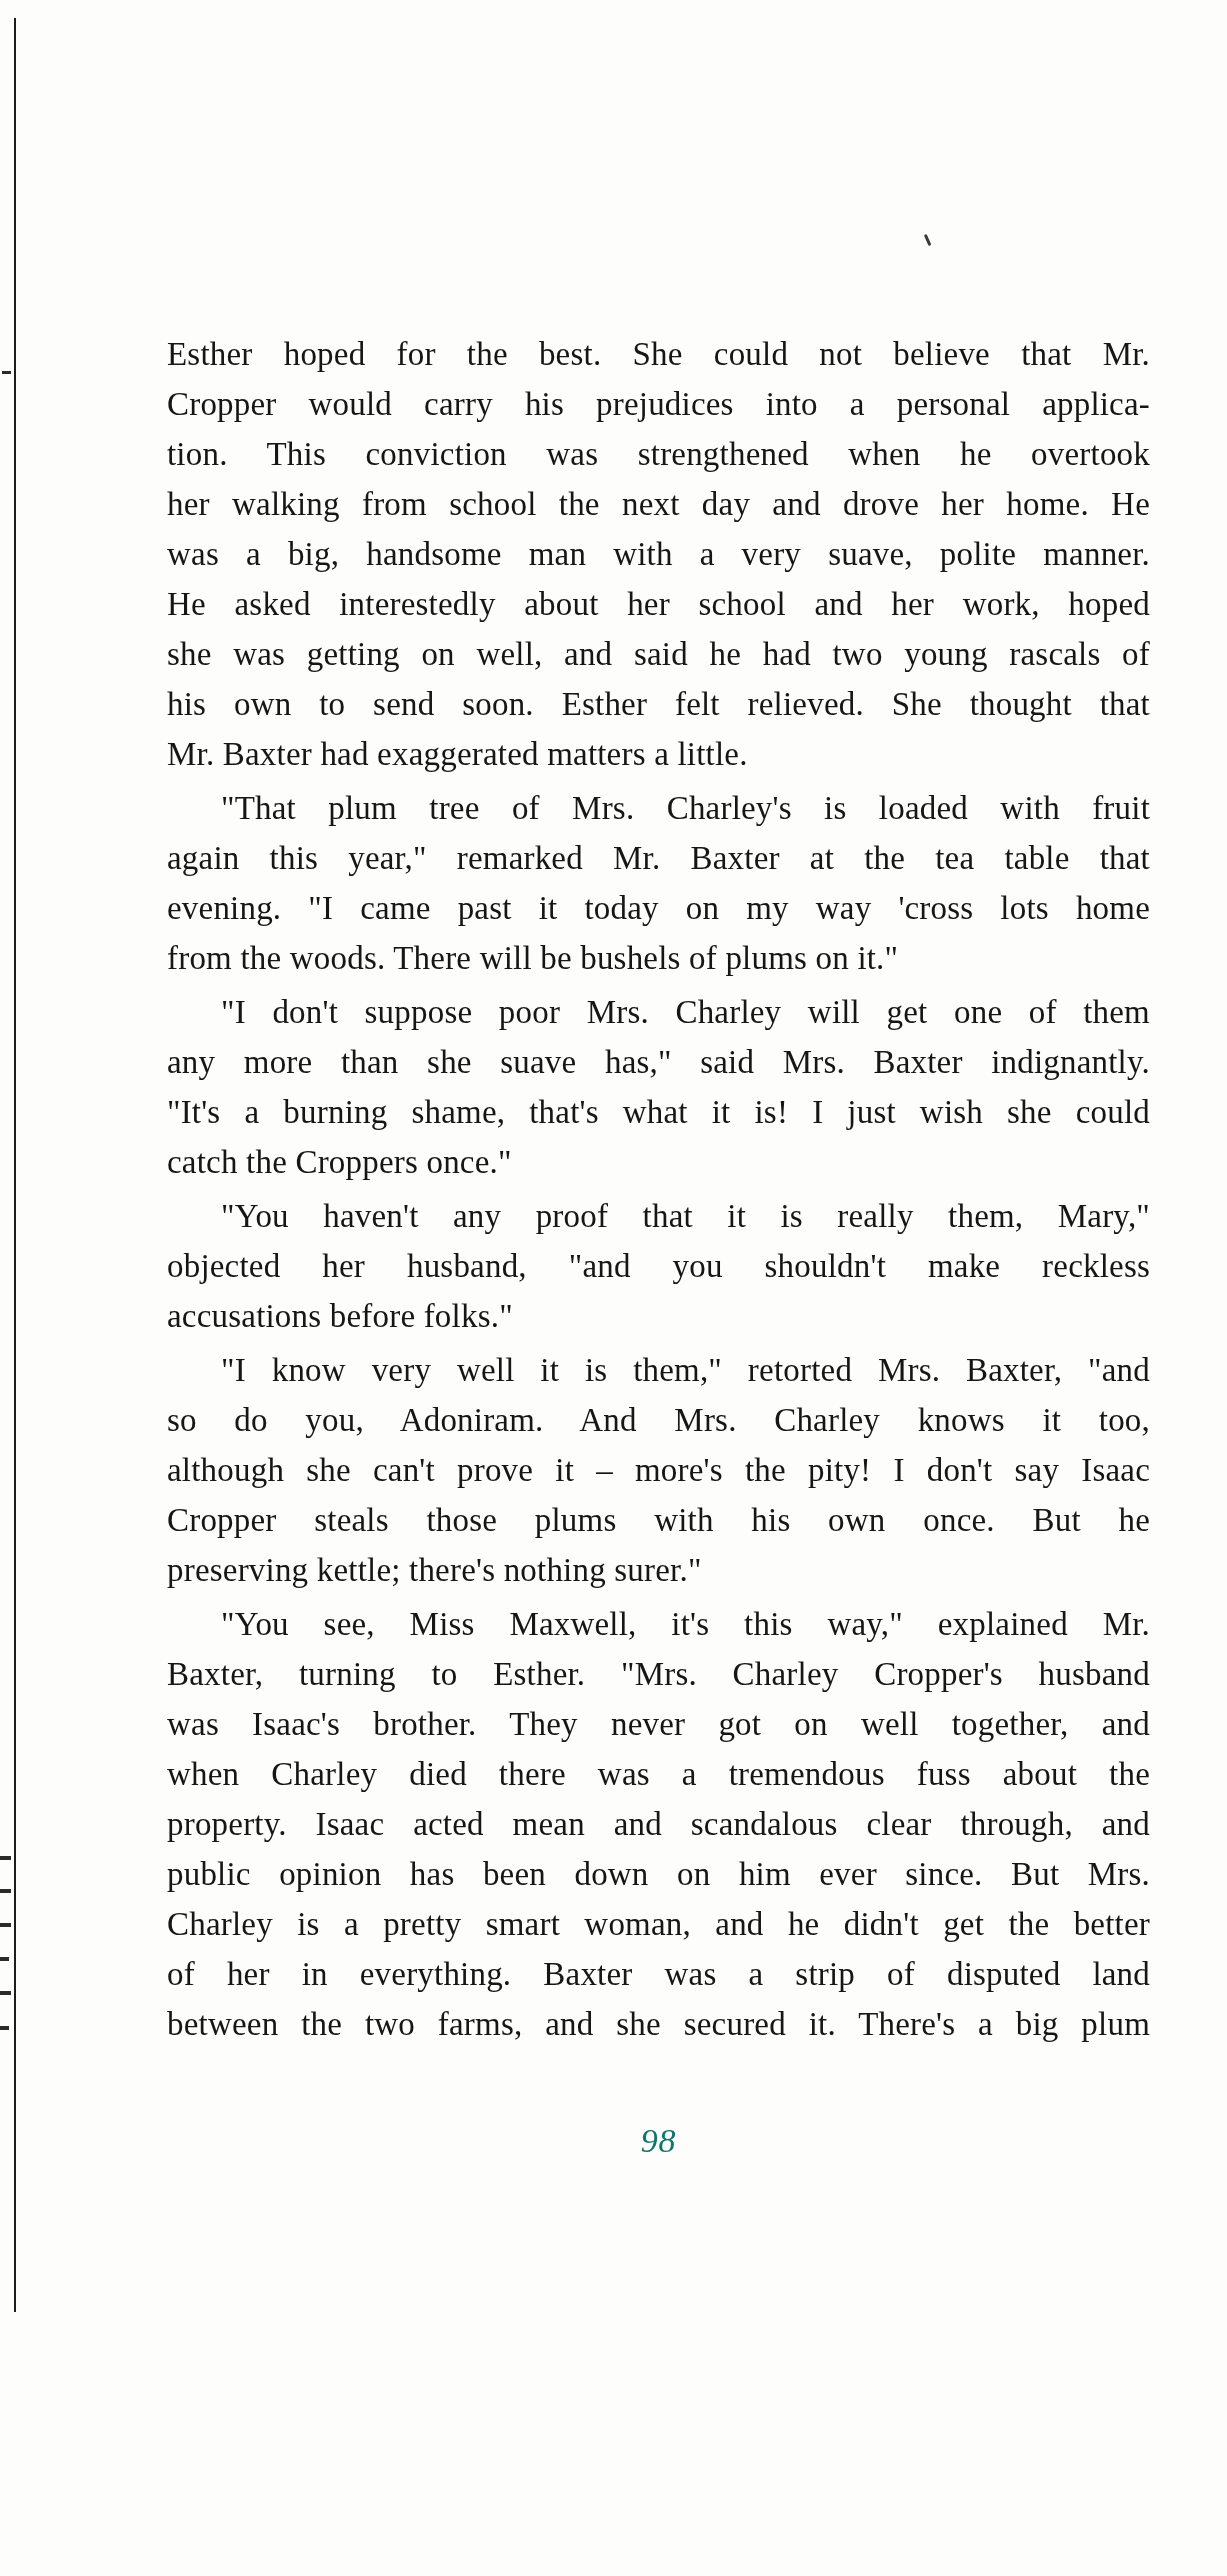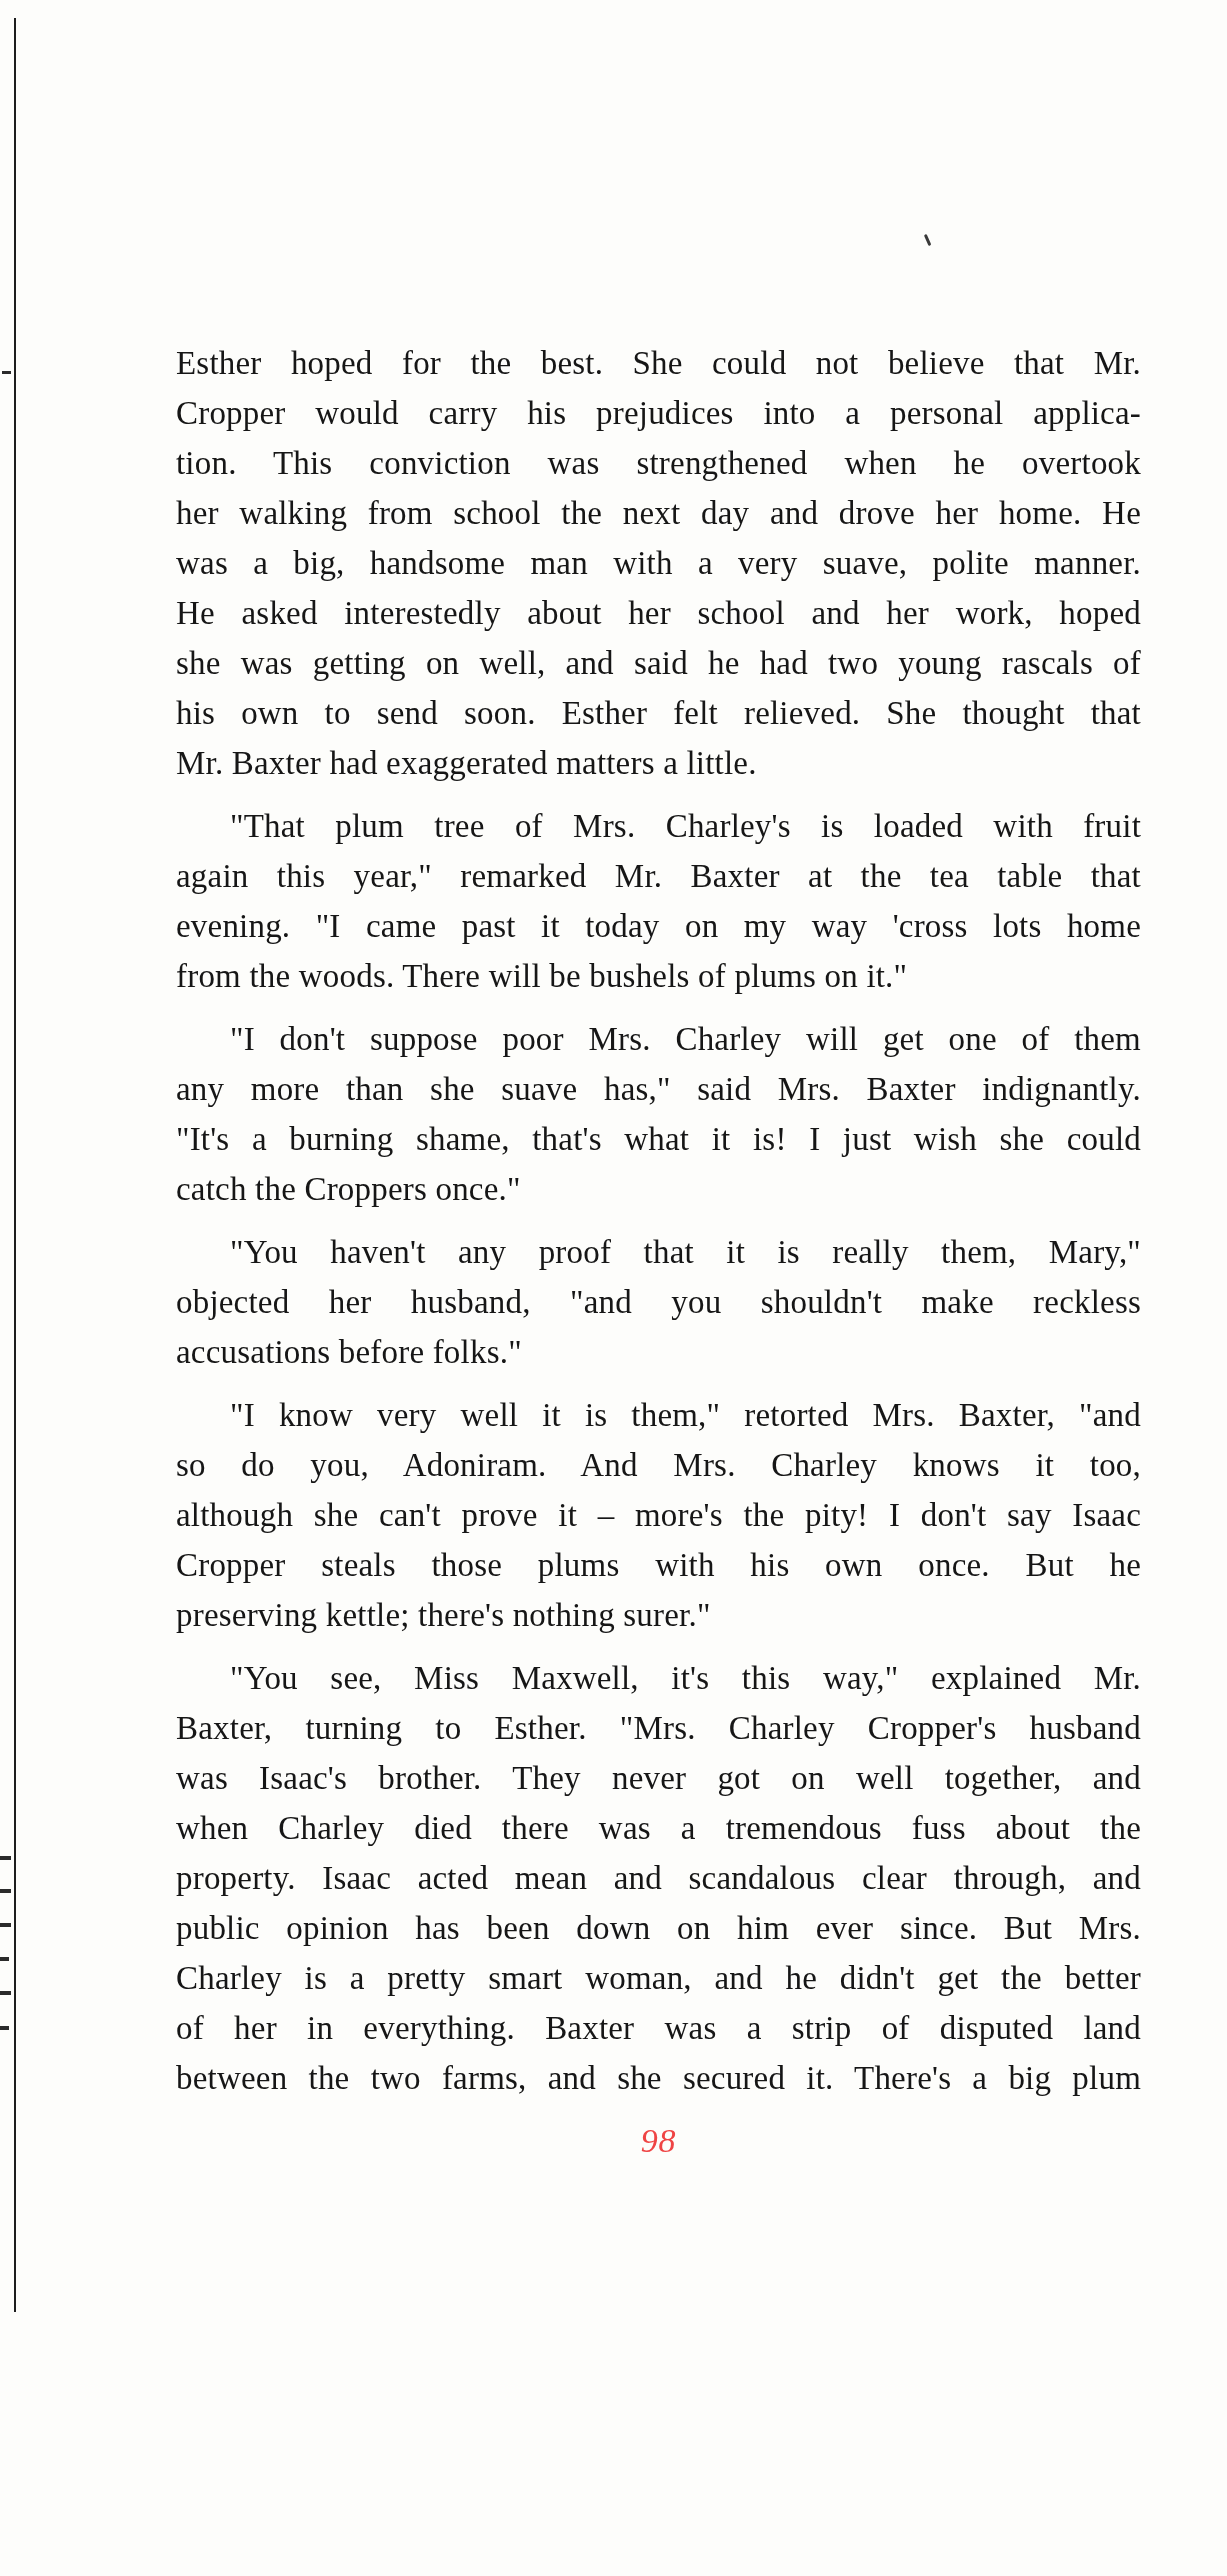--- a/index.html
+++ b/index.html
@@ -53,41 +53,41 @@
   
   .text-block {
     position: absolute;
     left: 163px;
     top: 325px;
     width: 991px;
     font-size: 33px;
     line-height: 50px;
     letter-spacing: 0.2px;
   }
-  .para { margin: 13px; padding: 0; }
+  .para { margin: 4px; padding: 0; }
   .line {
     text-align: justify;
     text-align-last: justify;
   }
   .line.last {
     text-align-last: left;
   }
   .line.indent {
     text-indent: 54px;
   }
   .page-number {
     position: absolute;
     left: 163px;
     top: 2122px;
     width: 991px;
     text-align: center;
     font-style: italic;
     font-size: 34px;
     letter-spacing: 0.8px;
-    color: #ef4444;
+    color: #0f766e;
   }
 </style>
 </head>
 <body>
 
 <div class="page">
 
   <div class="spine-line"></div>
   <div class="edge-dash dash-a"></div>
   <div class="edge-dash dash-b"></div>

